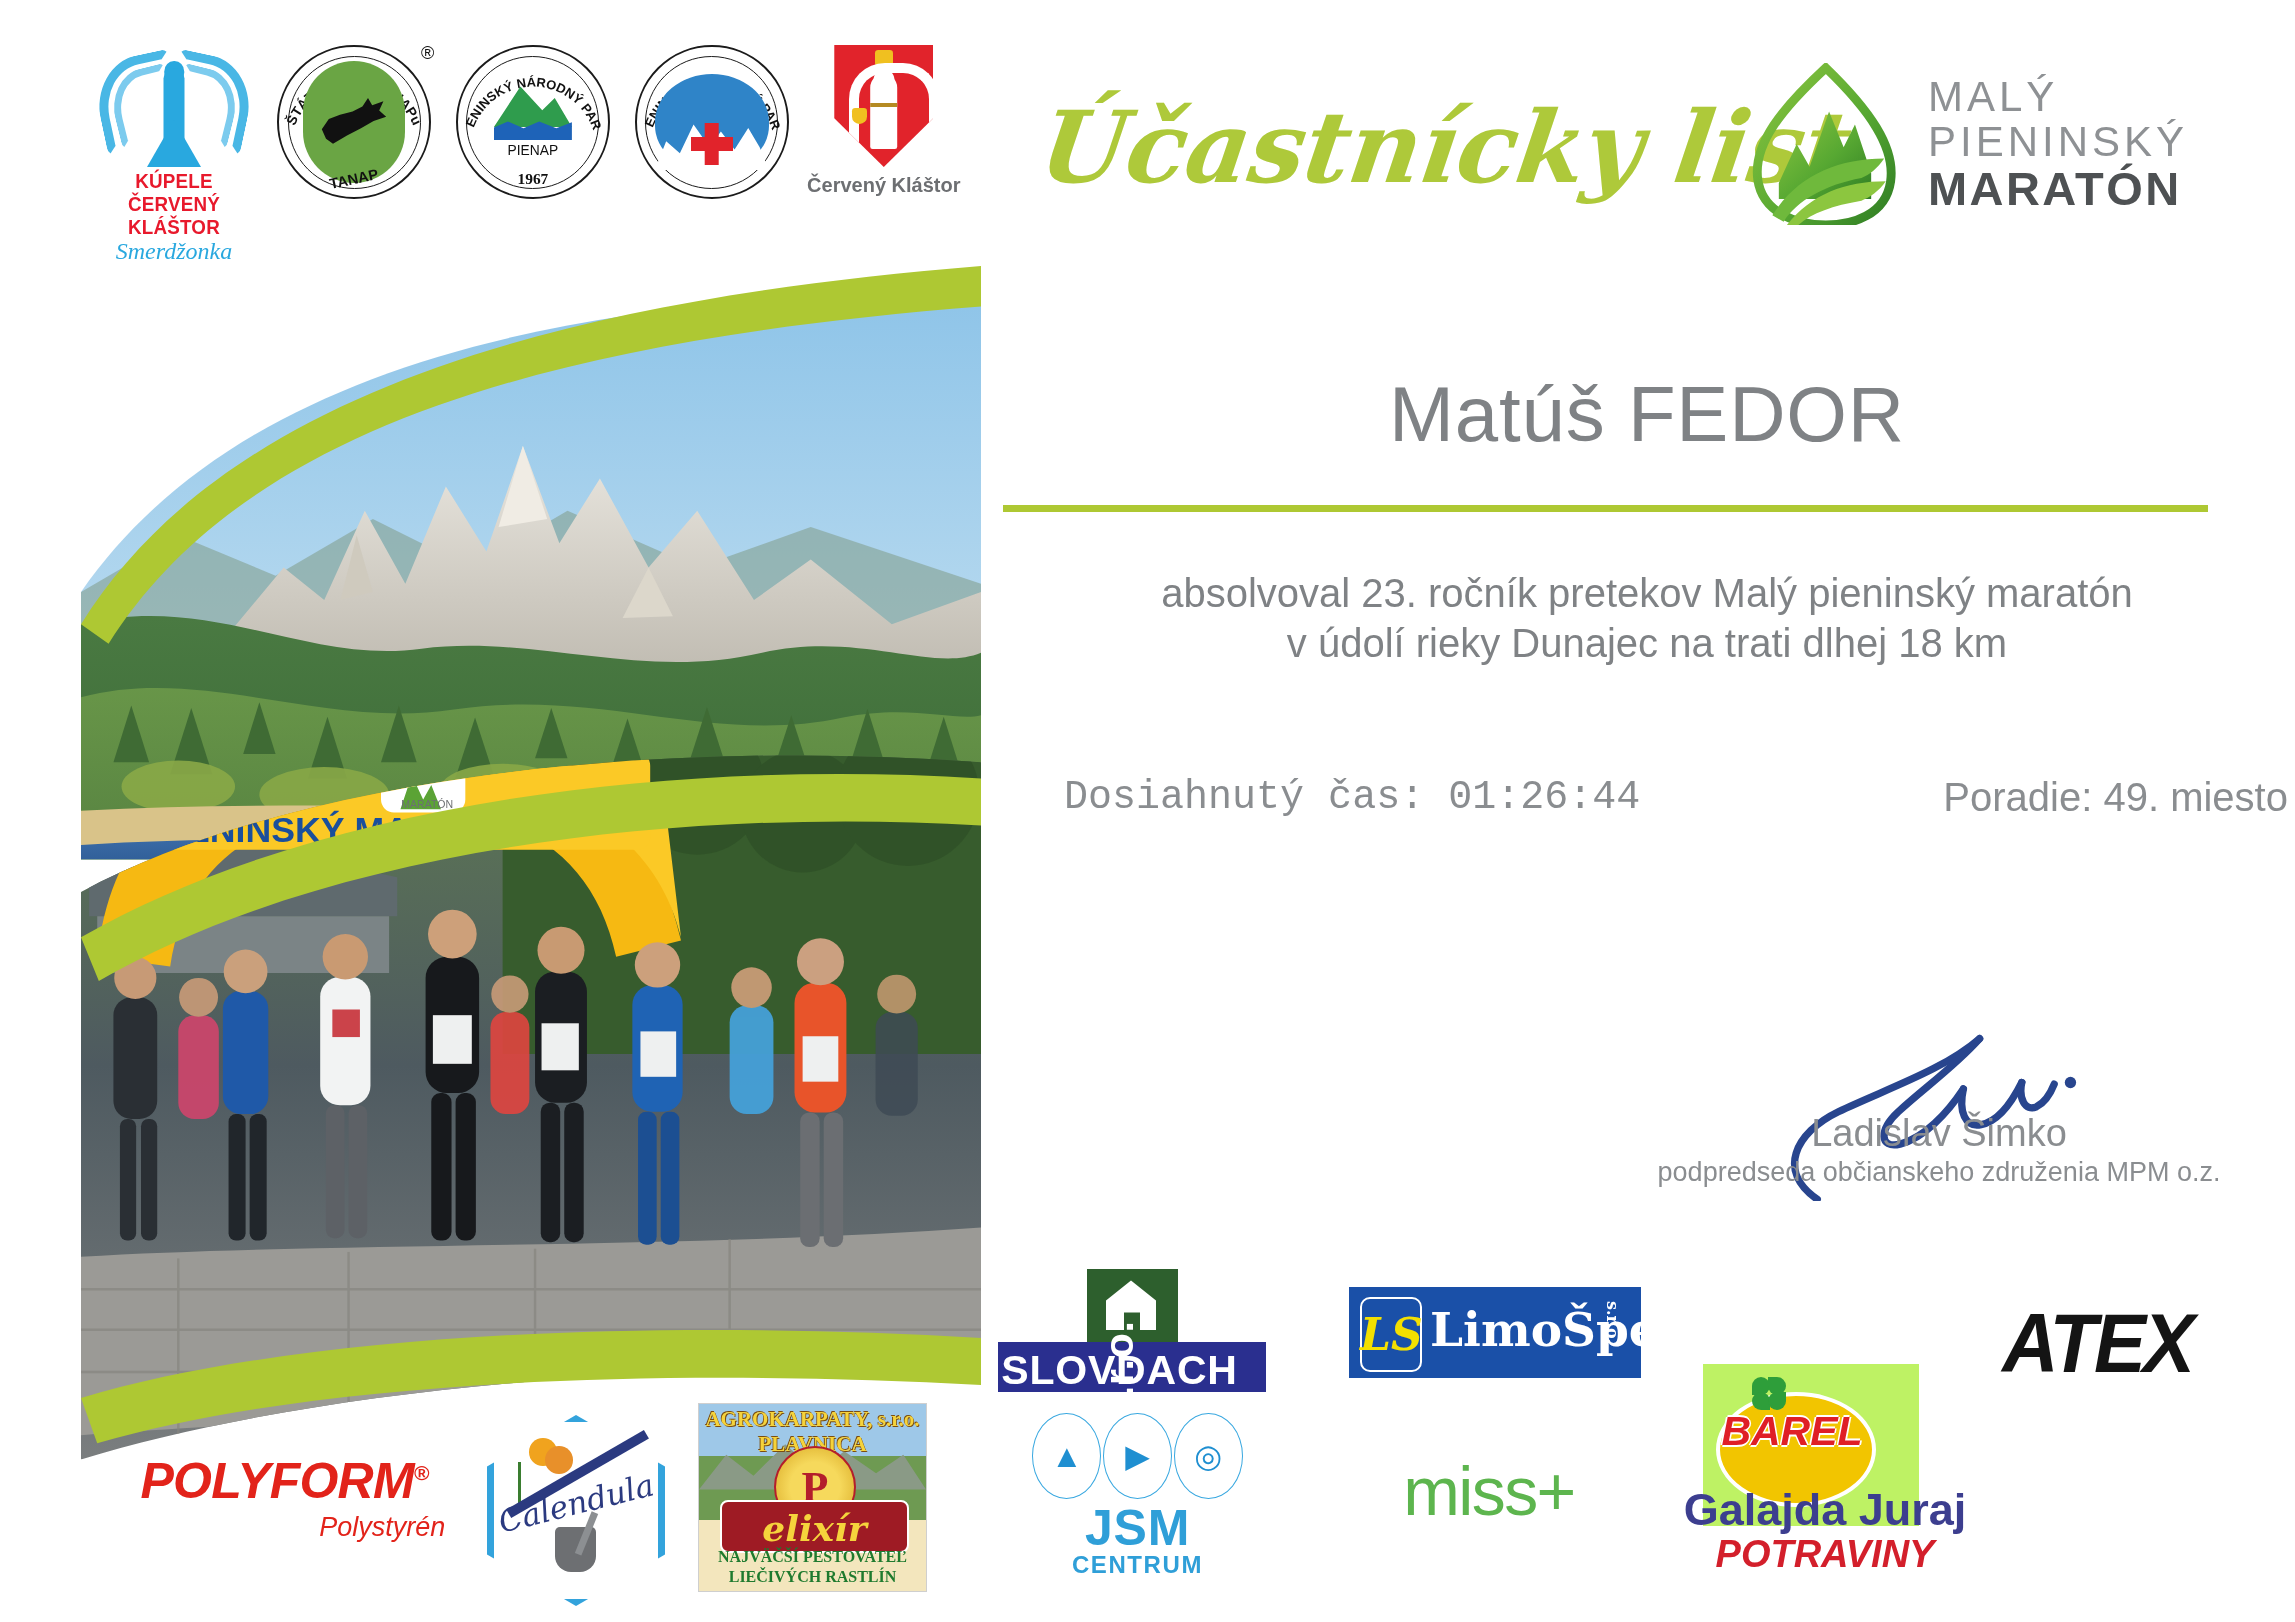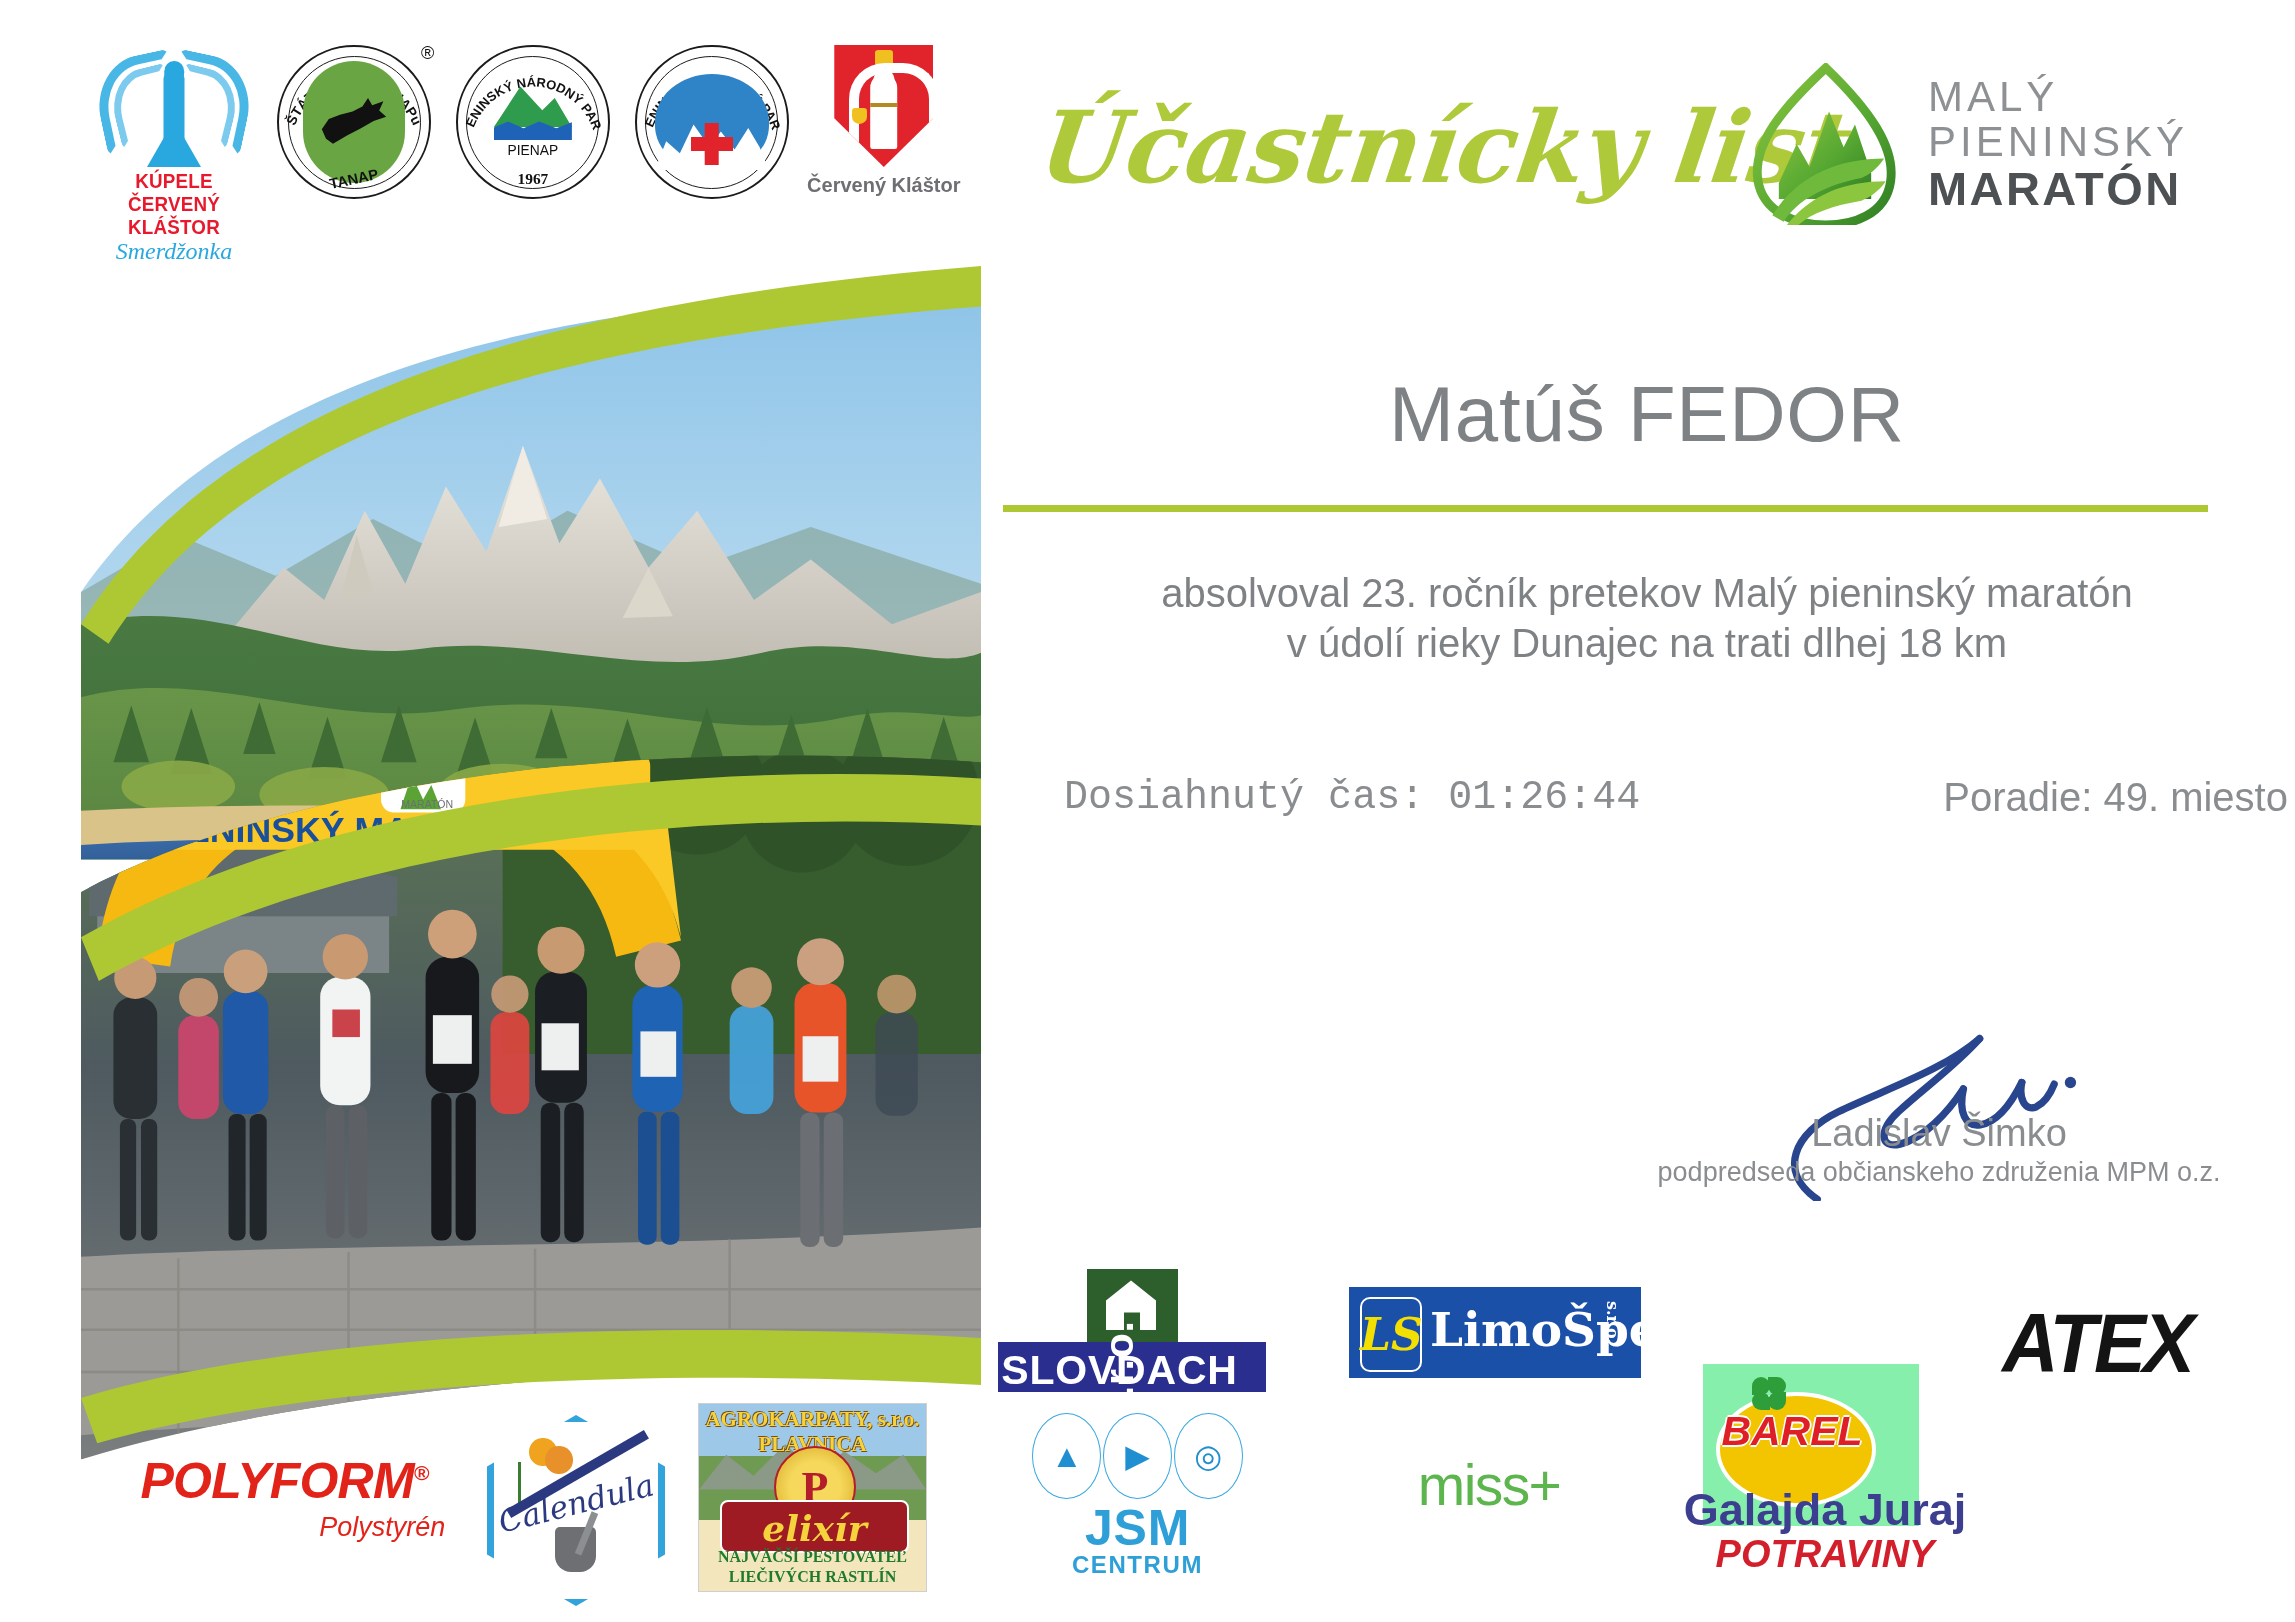--- a/index.html
+++ b/index.html
@@ -173,23 +173,23 @@
 
   .limospes{left:1349px;top:1287px;width:292px;height:91px;background:#1a50a8;position:relative;}
   .limospes .badge{position:absolute;left:11.4px;top:9.7px;width:58px;height:71px;border:2.4px solid #fff;border-radius:10px;}
   .limospes .badge .ls{position:absolute;left:50%;top:50%;transform:translate(-50%,-50%);
     font-family:"DejaVu Serif",serif;font-style:italic;font-weight:bold;font-size:44px;color:#f4e000;}
   .limospes .nm{position:absolute;left:81px;top:14.6px;font-family:"DejaVu Serif",serif;
     font-size:47px;color:#fff;font-weight:bold;}
   .limospes .sro{position:absolute;right:6.5px;top:26px;font-size:16px;color:#fff;font-weight:bold;
     font-family:"DejaVu Serif",serif;transform:rotate(90deg);}
 
-  .miss{left:1351px;top:1452px;width:276px;text-align:center;font-size:57px;color:#5db54e;letter-spacing:-1.6px;}
-
-  .barel{left:1703px;top:1273px;width:216px;height:162px;background:#86efac;position:relative;}
+  .miss{left:1351px;top:1452px;width:276px;text-align:center;font-size:68px;color:#5db54e;letter-spacing:-1.6px;}
+
+  .barel{left:1703px;top:1273px;width:216px;height:162px;background:#bef264;position:relative;}
   .barel .ell{position:absolute;left:13px;top:27.6px;width:152px;height:107px;background:#f2c500;
     border-radius:50%;border:4px solid #fff;}
   .barel .clover{position:absolute;left:49px;top:13px;width:37px;height:32px;}
   .barel .cl{position:absolute;width:18px;height:18px;background:#2e9e3a;border-radius:50% 50% 50% 0;}
   .barel .word{position:absolute;left:0;top:44px;width:178px;text-align:center;
     font-size:41px;font-weight:bold;font-style:italic;color:#df1f26;
     text-shadow:1.6px 0 0 #fff,-1.6px 0 0 #fff,0 1.6px 0 #fff,0 -1.6px 0 #fff;}
 
   .atex{left:1955px;top:1298px;width:284px;text-align:center;
     font-size:78px;font-weight:bold;font-style:italic;color:#141414;letter-spacing:-3.2px;transform:scaleY(1.08);}

